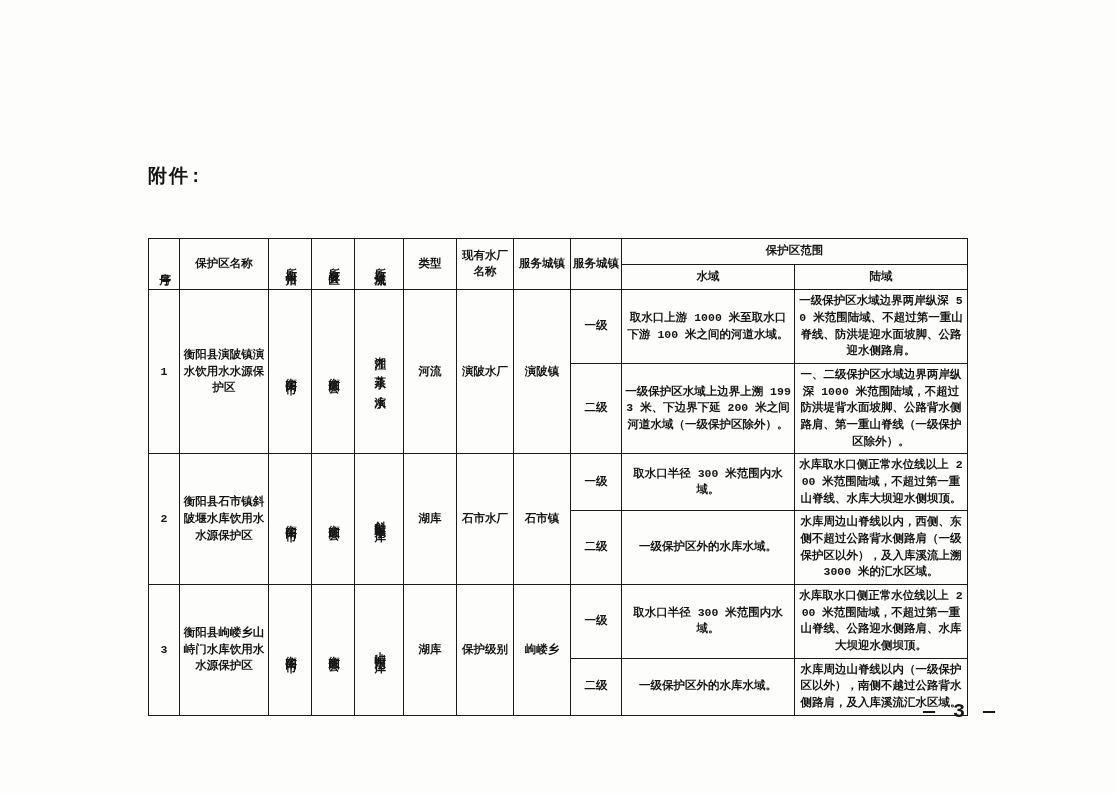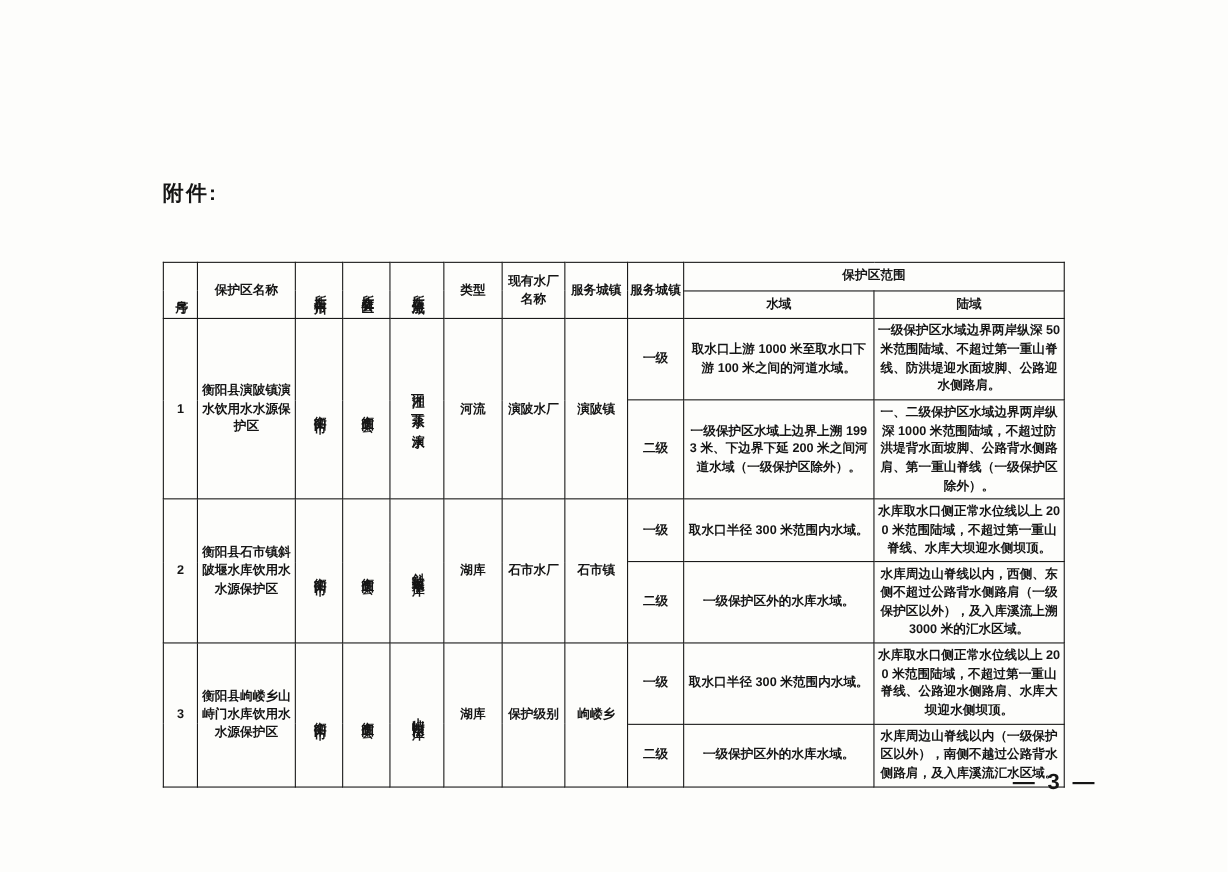--- a/index.html
+++ b/index.html
@@ -5,21 +5,21 @@
   html, body {
     margin: 0;
     padding: 0;
     background: #ffffff;
   }
   .page {
     position: relative;
     width: 1116px;
     height: 793px;
     background: #fdfdfb;
-    font-family: Liberation Sans, sans-serif;
+    font-family: Liberation Mono, monospace;
     color: #151515;
     overflow: hidden;
   }
   .attachment-label {
     position: absolute;
     left: 148px;
     top: 163px;
     font-size: 19px;
     font-weight: bold;
     letter-spacing: 2px;

